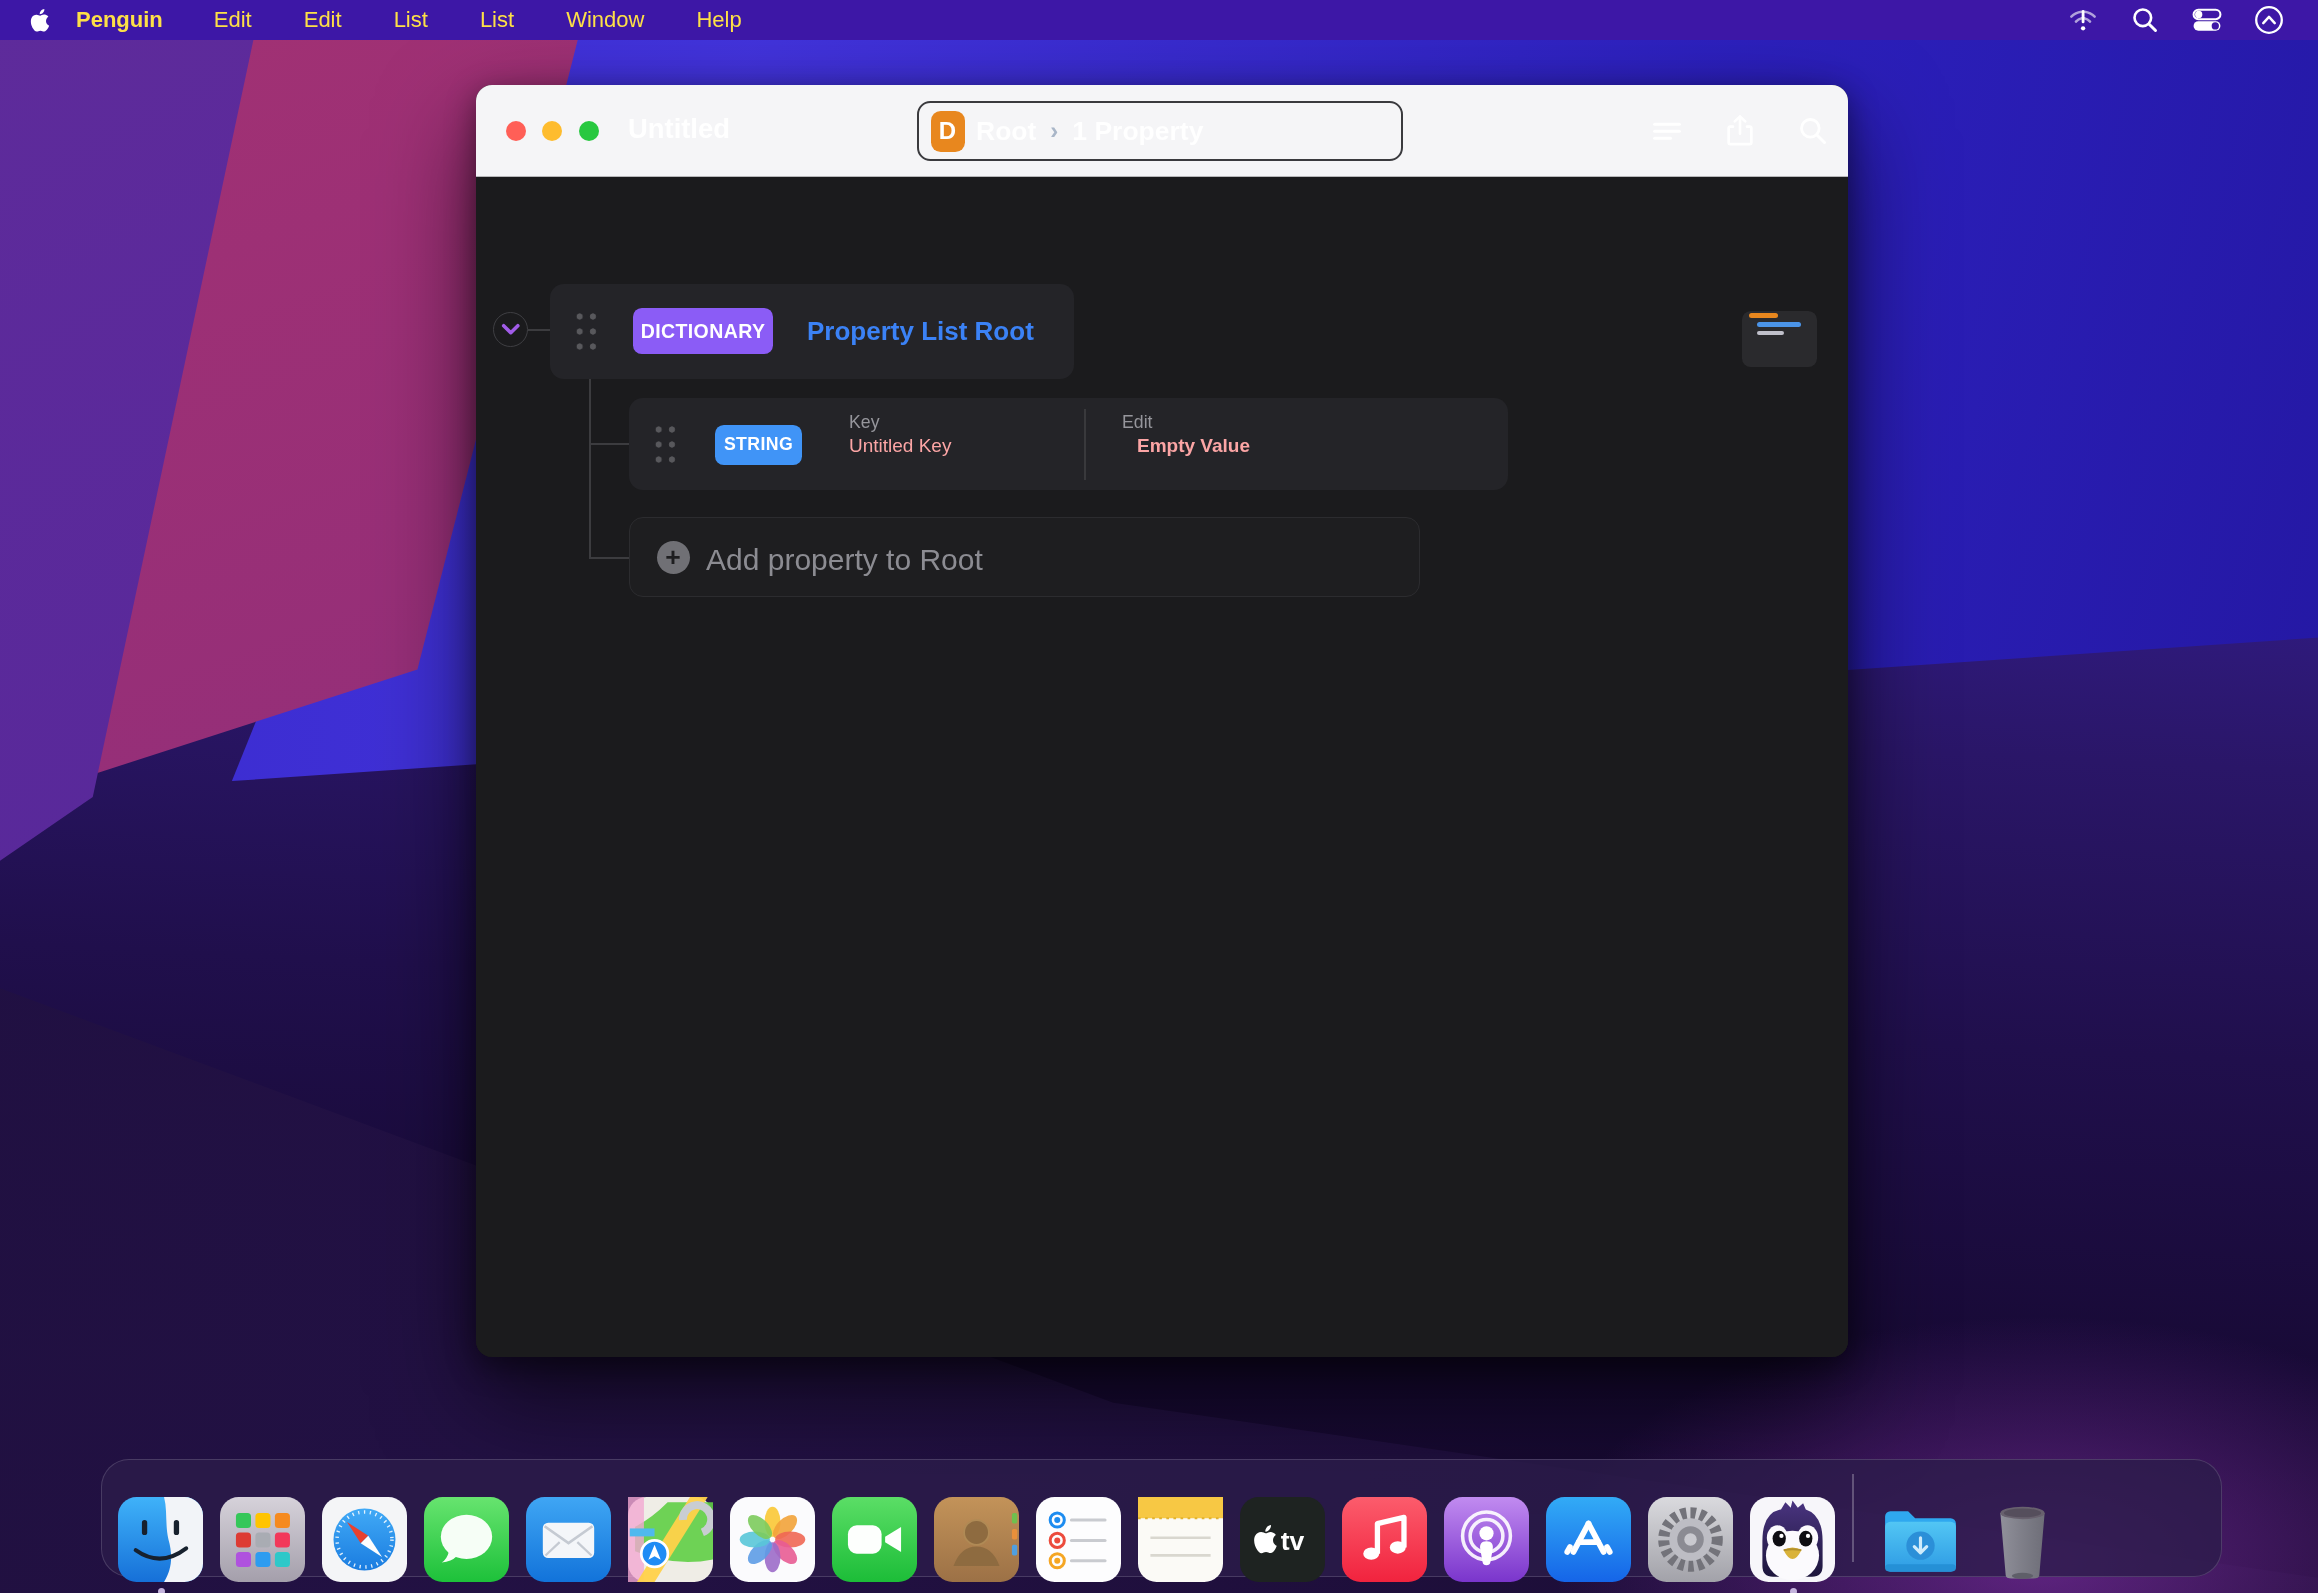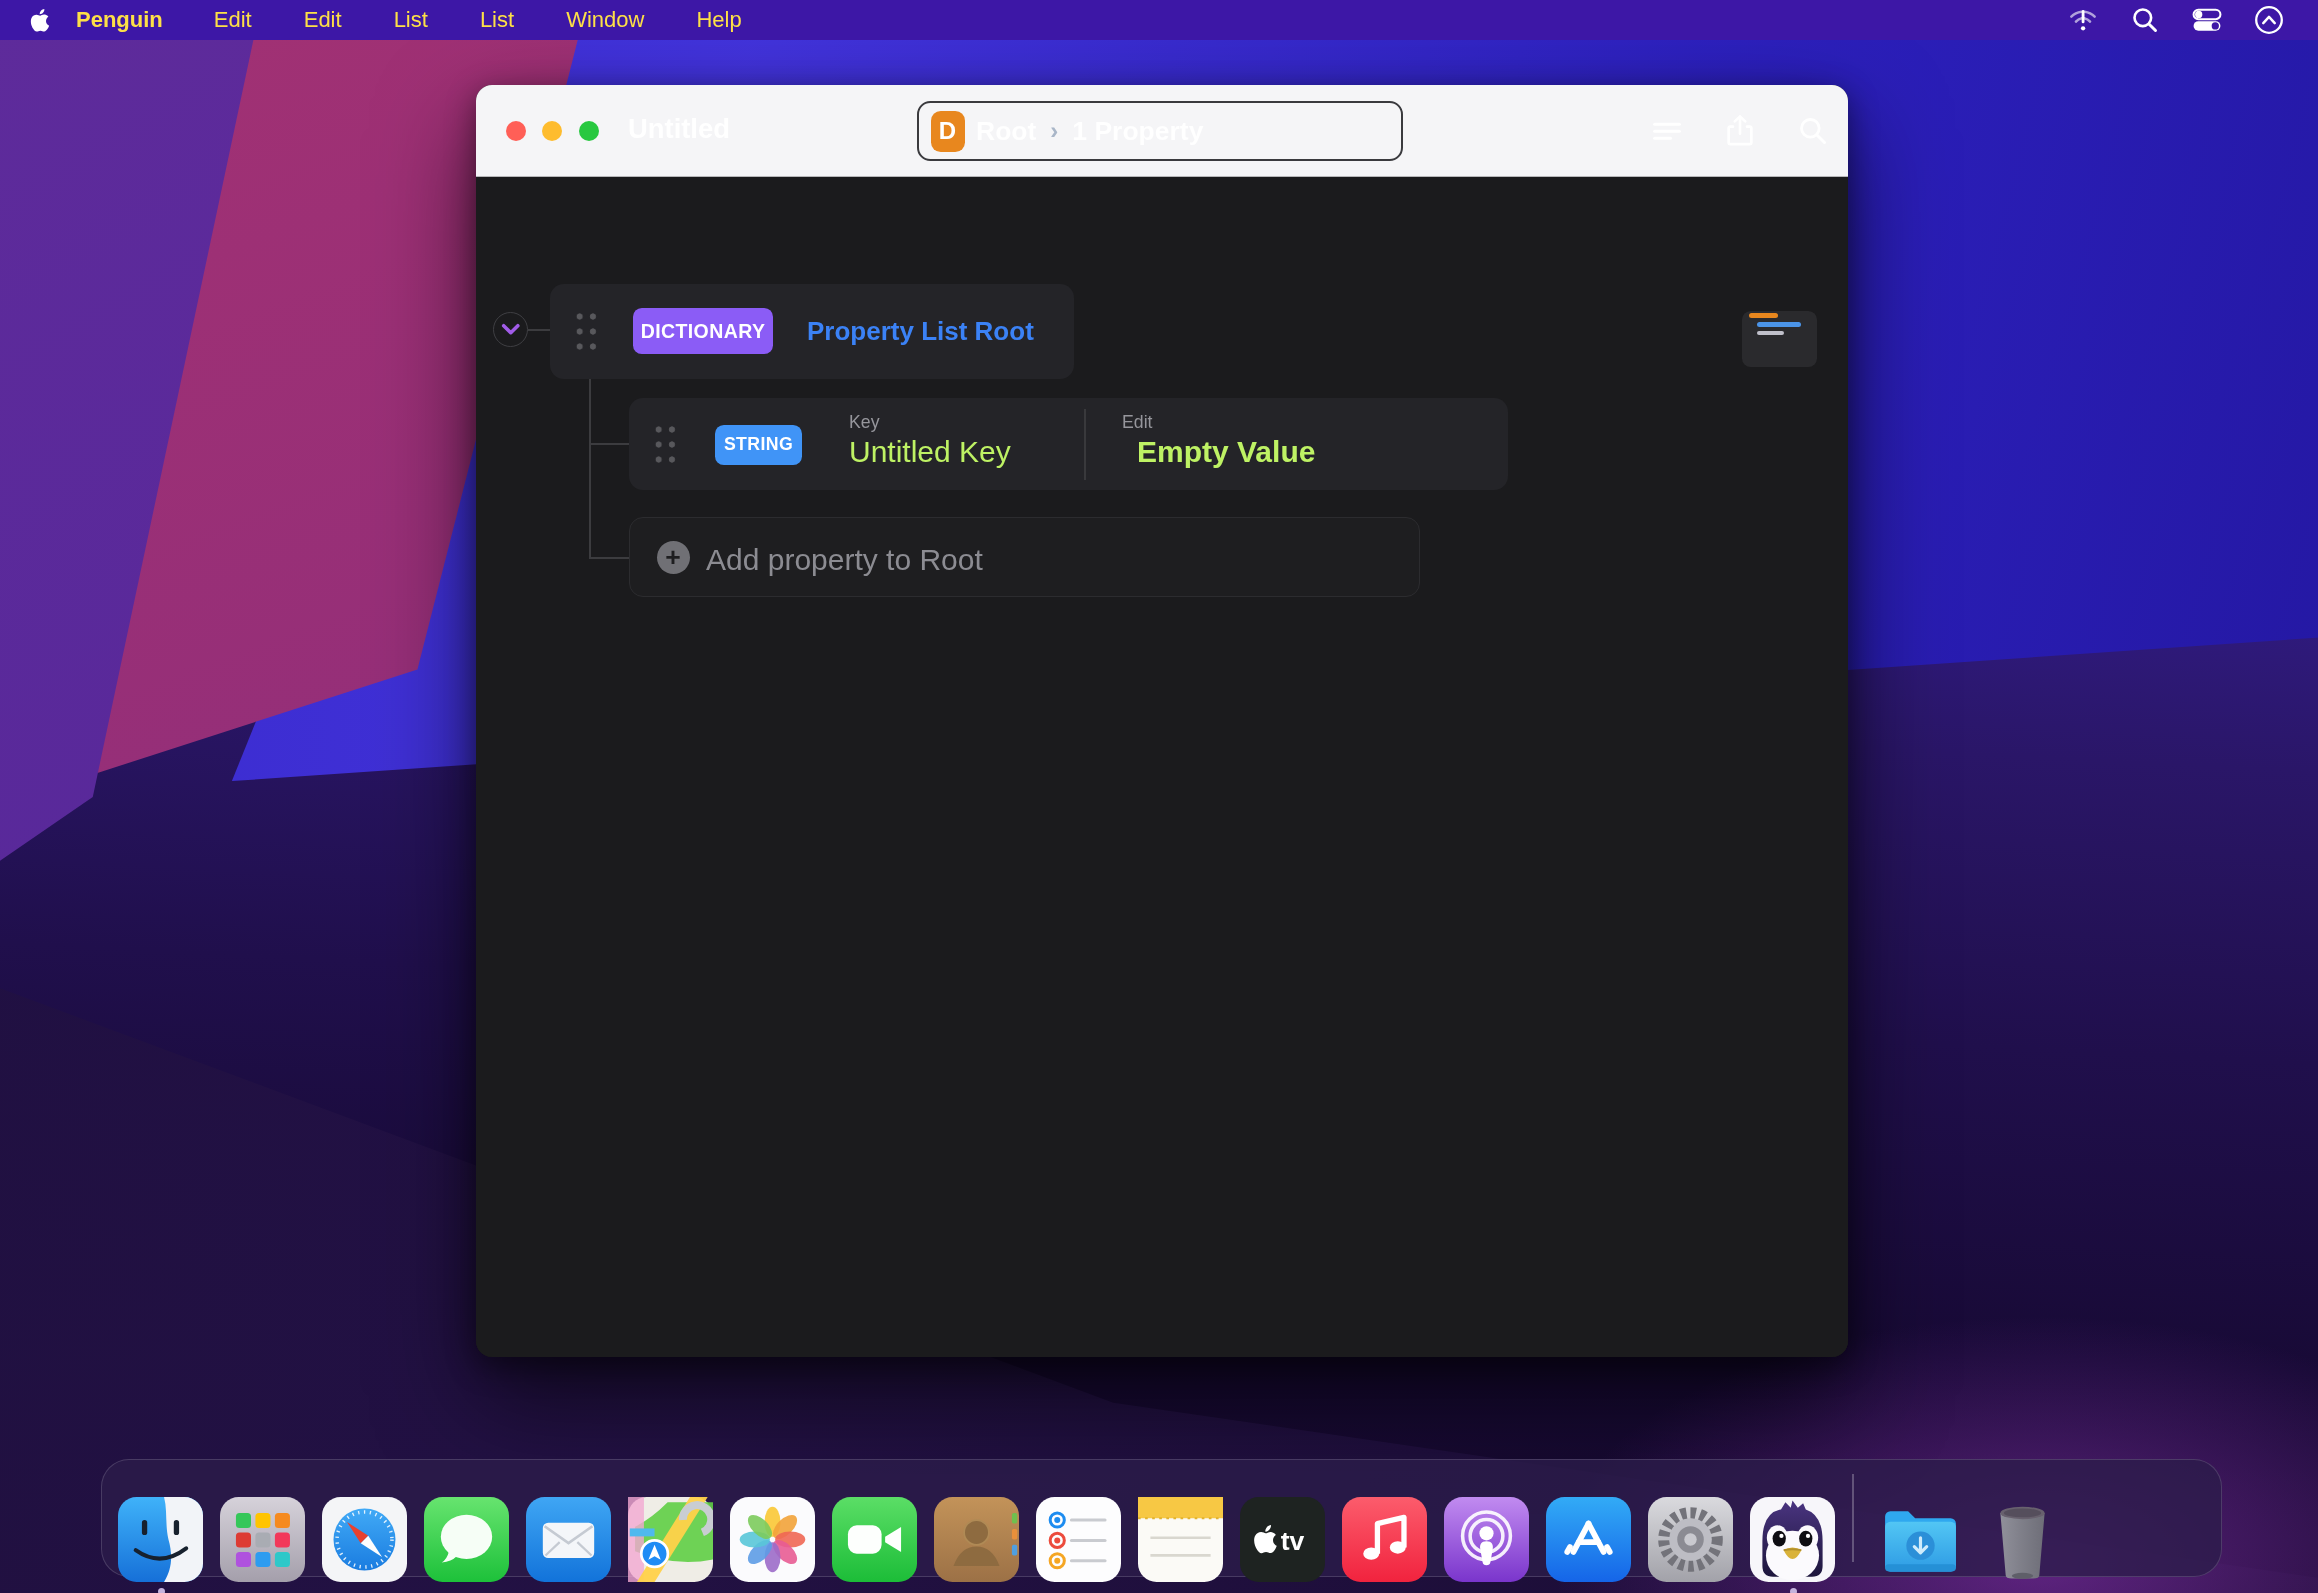--- a/index.html
+++ b/index.html
@@ -75,21 +75,21 @@
 
   .dict-card { left:74px; top:107px; width:524px; height:95px; }
   .dict-card .dots { position:absolute; left:23px; top:25px; }
   .dict-badge { position:absolute; left:83px; top:24px; width:140px; height:46px; background:#8b5cf6; font-size:19.5px; }
   .dict-label { position:absolute; left:257px; top:32px; font-size:26px; color:#3b82f6;font-weight:bold; }
 
   .string-card { left:153px; top:221px; width:879px; height:92px; }
   .string-card .dots { position:absolute; left:23px; top:24px; }
   .string-badge { position:absolute; left:86px; top:26.5px; width:87px; height:40px; background:#4094F7; font-size:17.7px; }
   .field-label { position:absolute; font-size:17.7px; color:#96969C; }
-  .field-value { position:absolute; font-size:30px; color:#bef264; }
+  .field-value { position:absolute; font-size:19px; color:#fca5a5; }
   .col-div { position:absolute; left:455px; top:10.6px; width:1.8px; height:71px; background:#39393C; }
 
   .add-card { left:153px; top:340px; width:791px; height:80px; background:#1E1E20; border:1.8px solid #2C2C2F; }
   .add-circle { position:absolute; left:26.5px; top:23px; width:33px; height:33px; border-radius:50%;
     background:#707075; color:#1E1E20; font-size:26.5px; font-weight:700;
     display:flex; align-items:center; justify-content:center; }
   .add-label { position:absolute; left:76px; top:25px; font-size:30px; color:#8C8C92; }
 
   .minimap { position:absolute; left:1266px; top:134px; width:75px; height:56px;
     background:#2A2A2D; border-radius:8.8px; }

